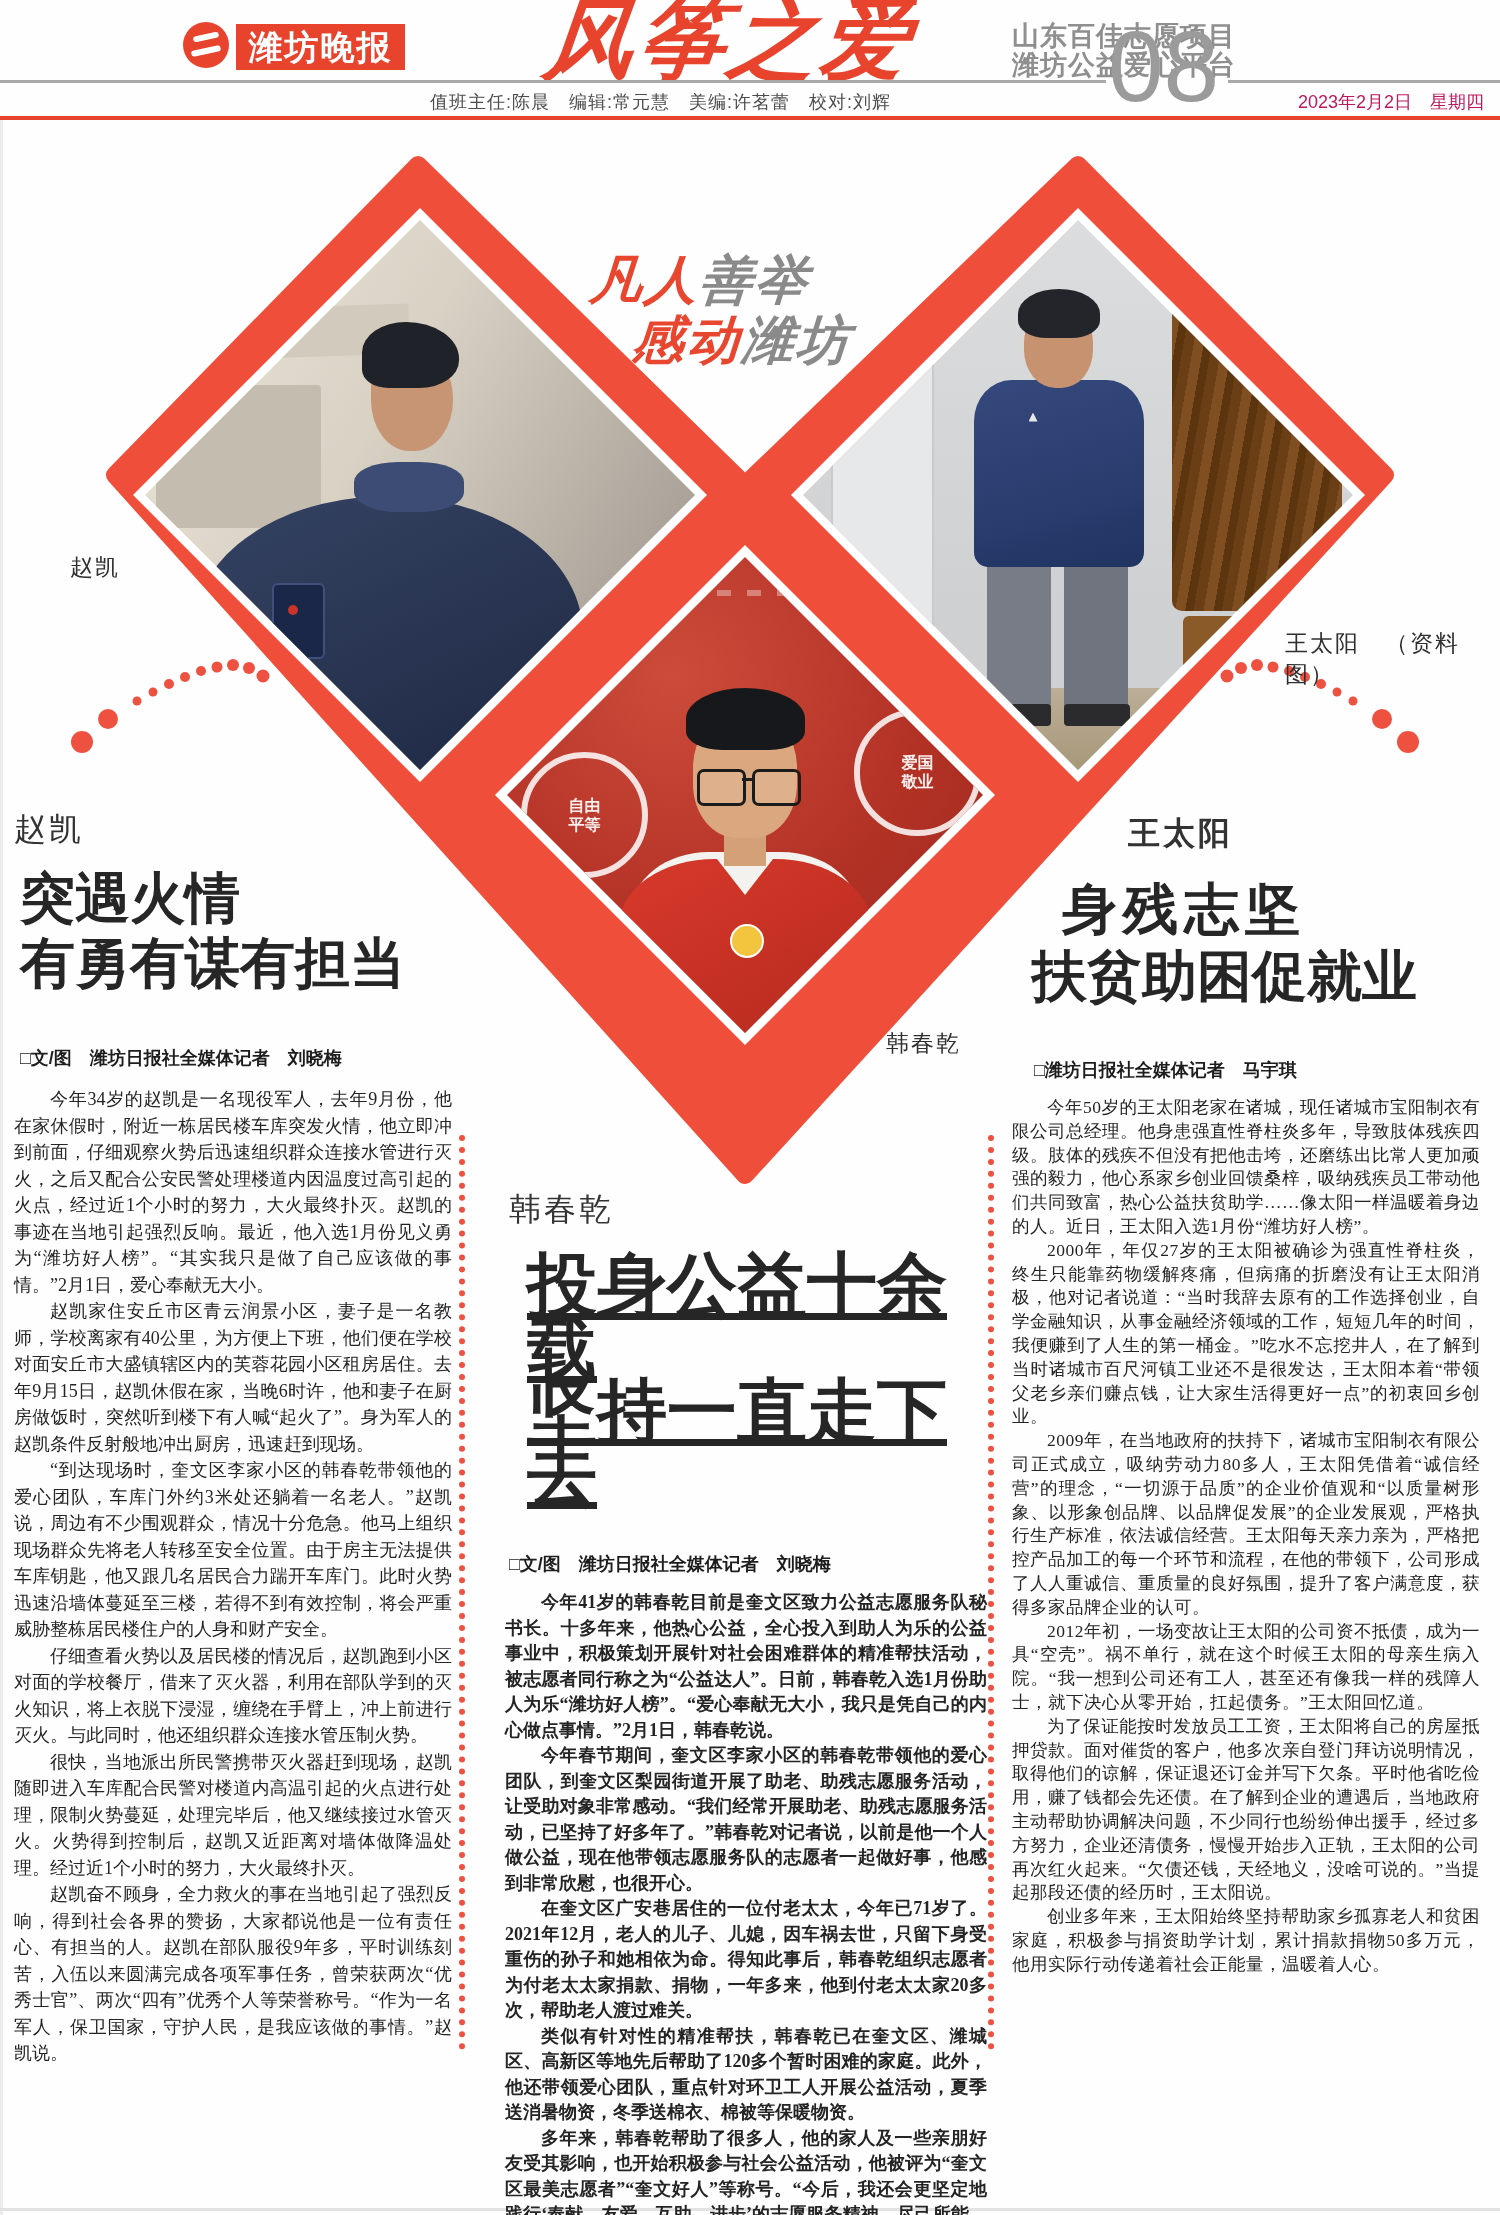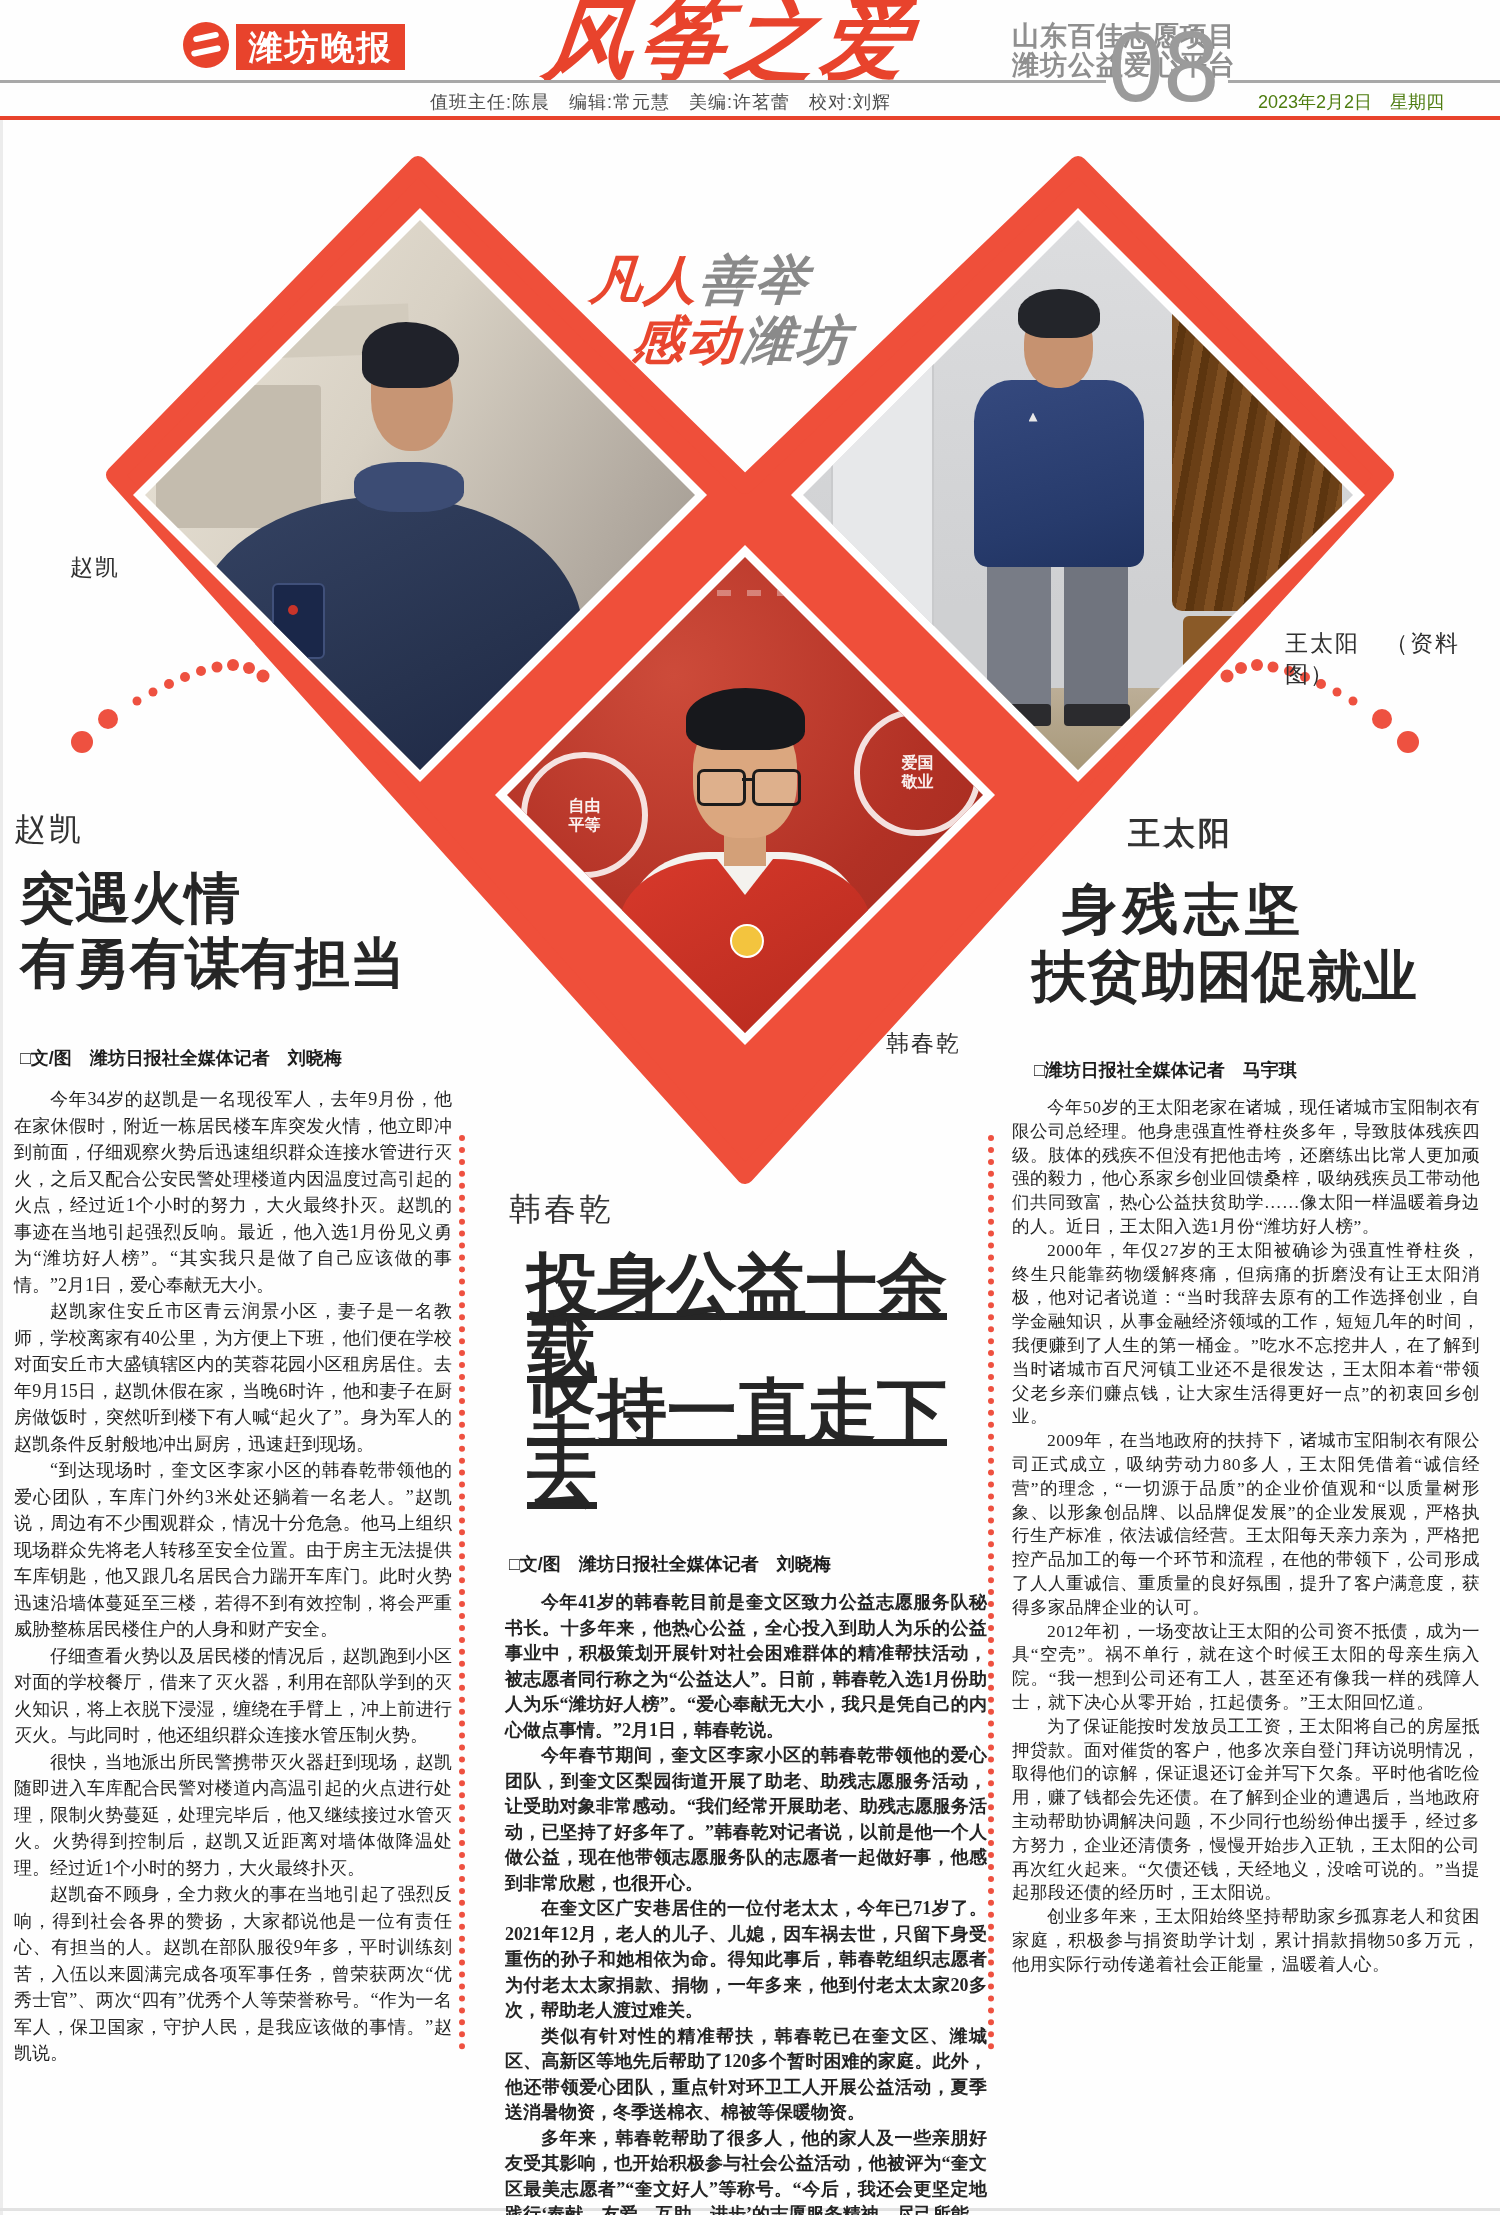--- a/index.html
+++ b/index.html
@@ -19,21 +19,21 @@
   .edition-title{left:545px;top:-8px;font-size:88px;font-weight:900;font-style:italic;
     color:#e8432c;letter-spacing:4px;transform:skewX(-6deg);line-height:1.1;white-space:nowrap;}
   .subtitle{left:1012px;top:22px;color:#8f8f8f;font-weight:bold;font-size:27px;line-height:29px;
     letter-spacing:1px;}
   .gray-rule{background:#a8a8a8;height:3px;top:80px;}
   .rule-a{left:0;width:1106px;}
   .rule-b{left:1228px;width:272px;}
   .staff-line{left:430px;top:90px;font-size:18px;color:#4c4c4c;letter-spacing:1px;}
   .page-number{left:1108px;top:18px;font-size:100px;line-height:96px;color:#9b9b9b;
     font-weight:500;text-align:right;}
-  .date-line{left:1258px;top:90px;font-size:18px;color:#4d7c0f;}
+  .date-line{left:1298px;top:90px;font-size:18px;color:#be185d;}
   .red-rule{left:0;top:116px;width:1500px;height:4px;background:#e8432c;}
   .page-edge-left{left:0;top:120px;width:3px;height:2095px;background:#ececec;}
   .page-edge-bottom{left:0;top:2208px;width:1500px;height:3px;background:#e2e2e2;}
 
   
   .heart-svg{left:0;top:150px;}
   .diamond{clip-path:polygon(50% 0,100% 50%,50% 100%,0 50%);overflow:hidden;}
   .wdiam{background:#fff;}
   .wd-left{left:133px;top:208px;width:574px;height:574px;}
   .wd-right{left:791px;top:208px;width:574px;height:574px;}

